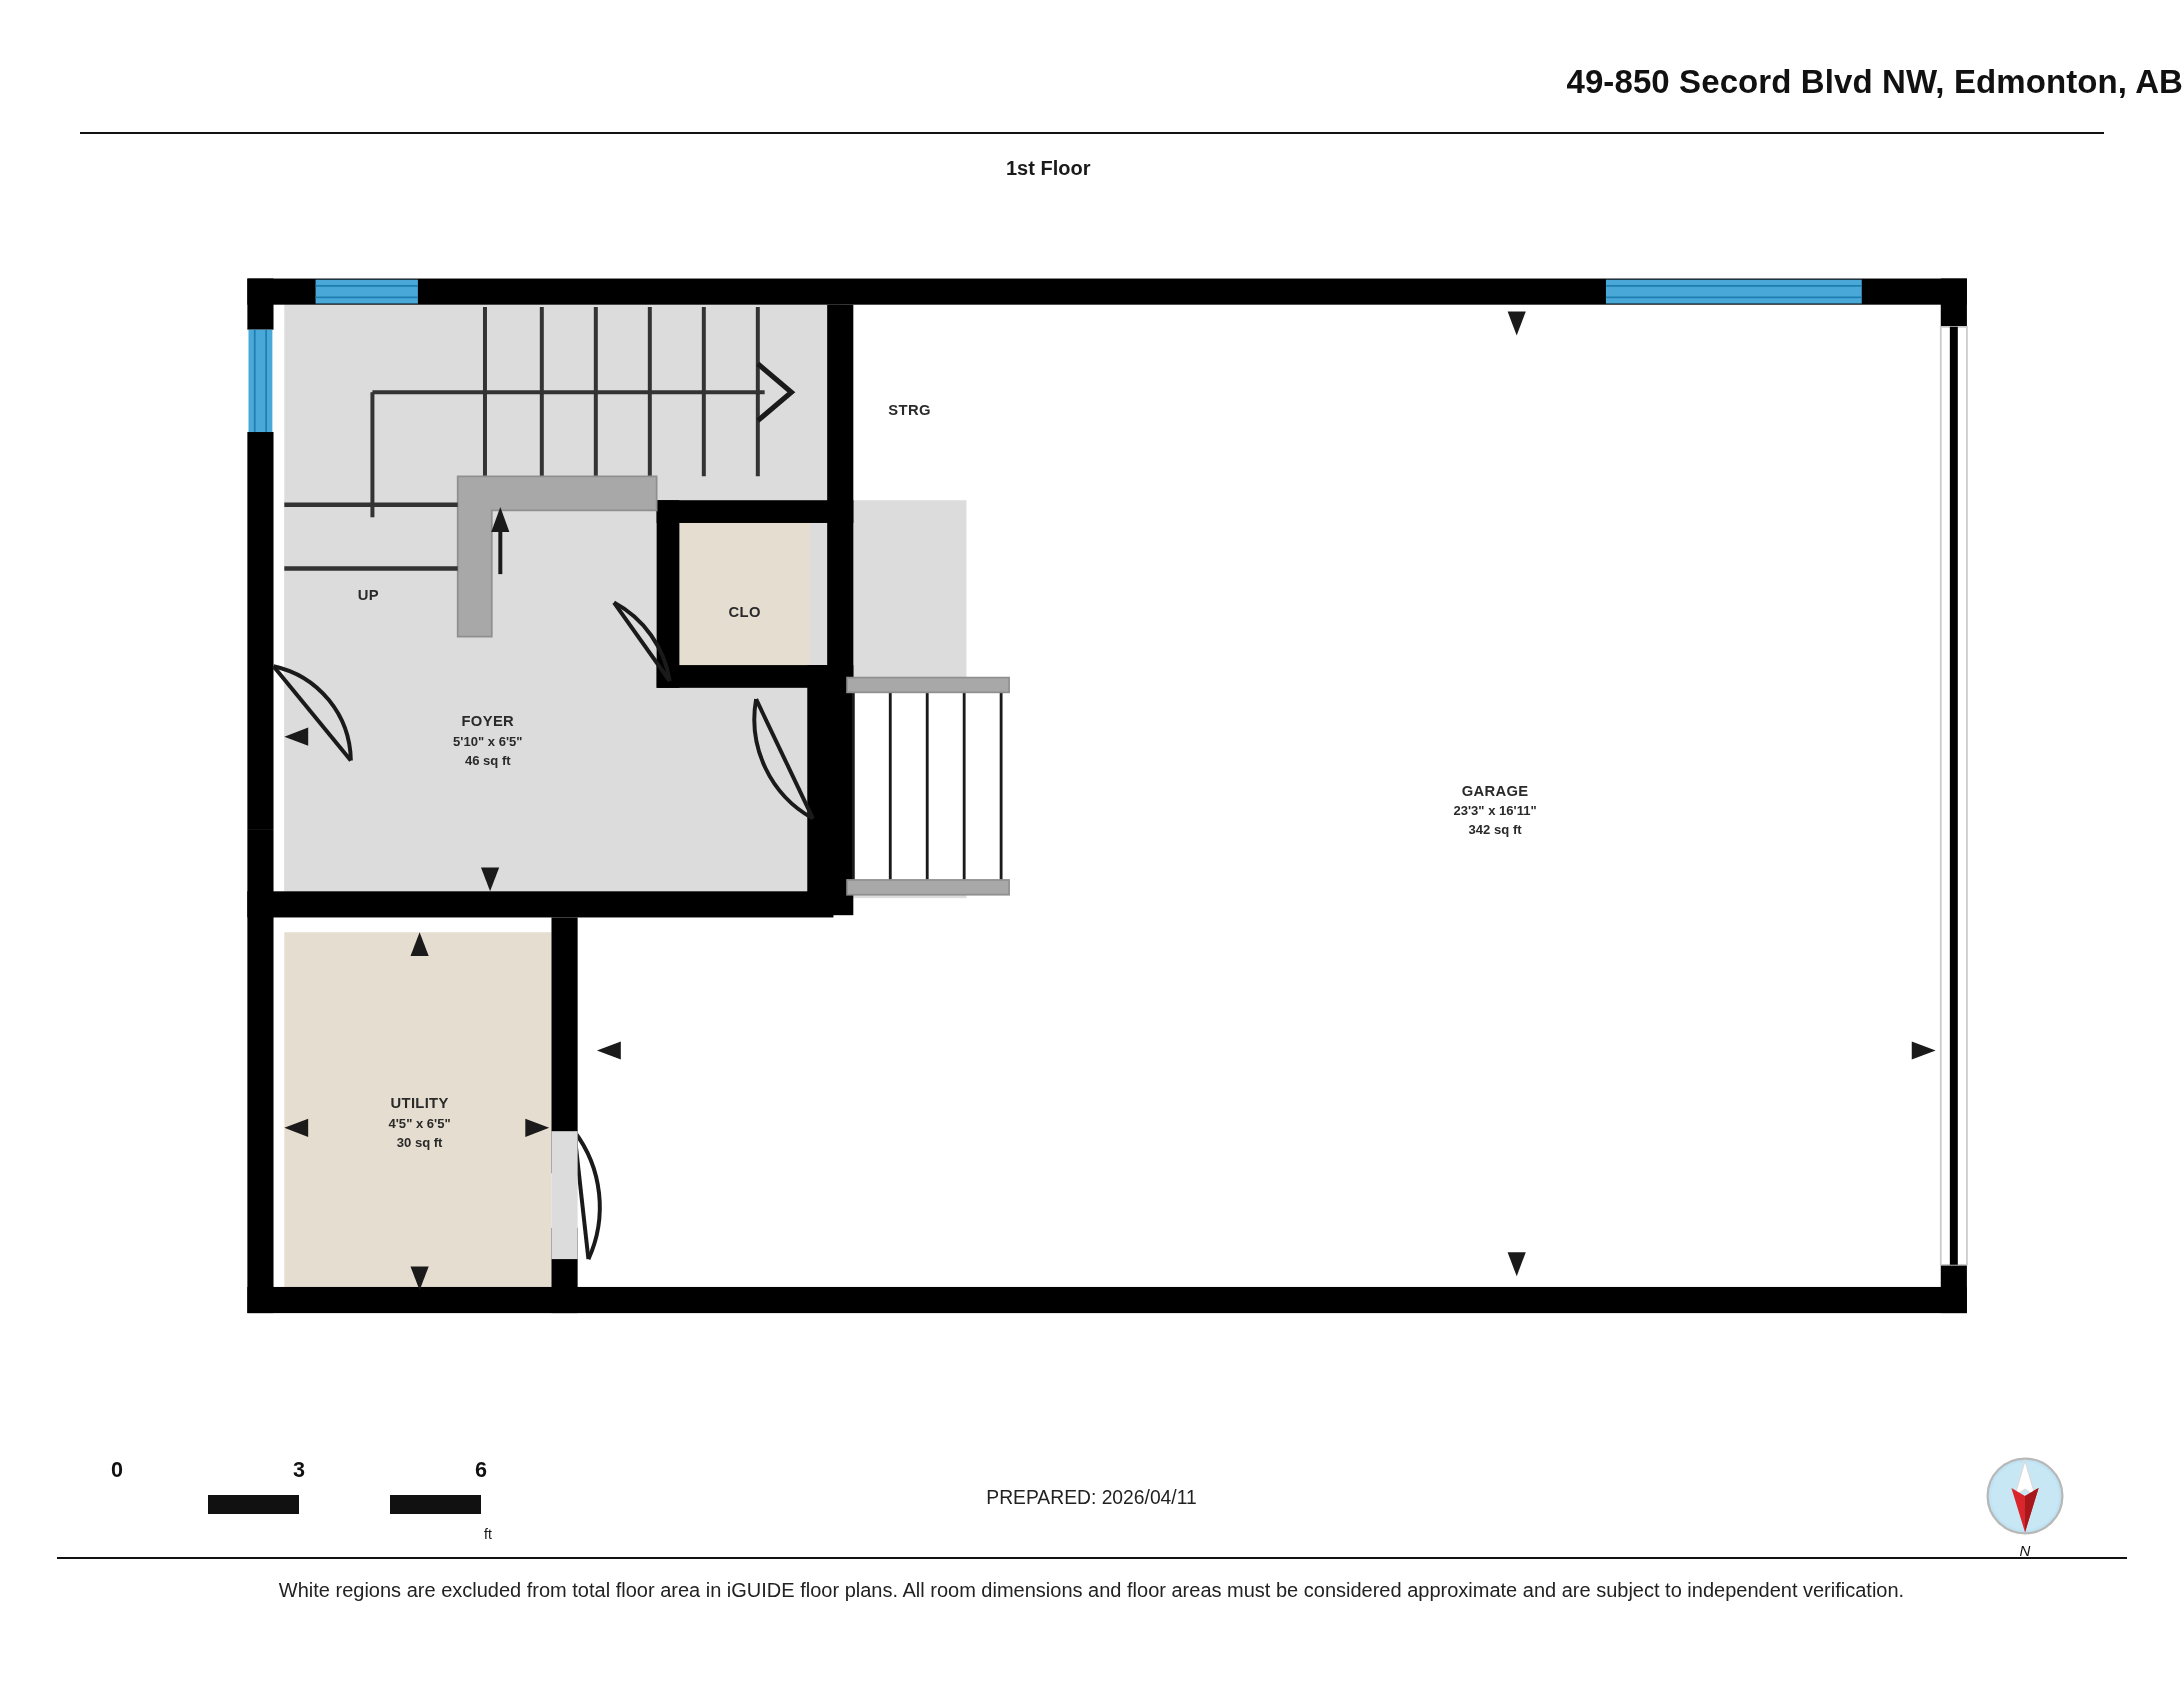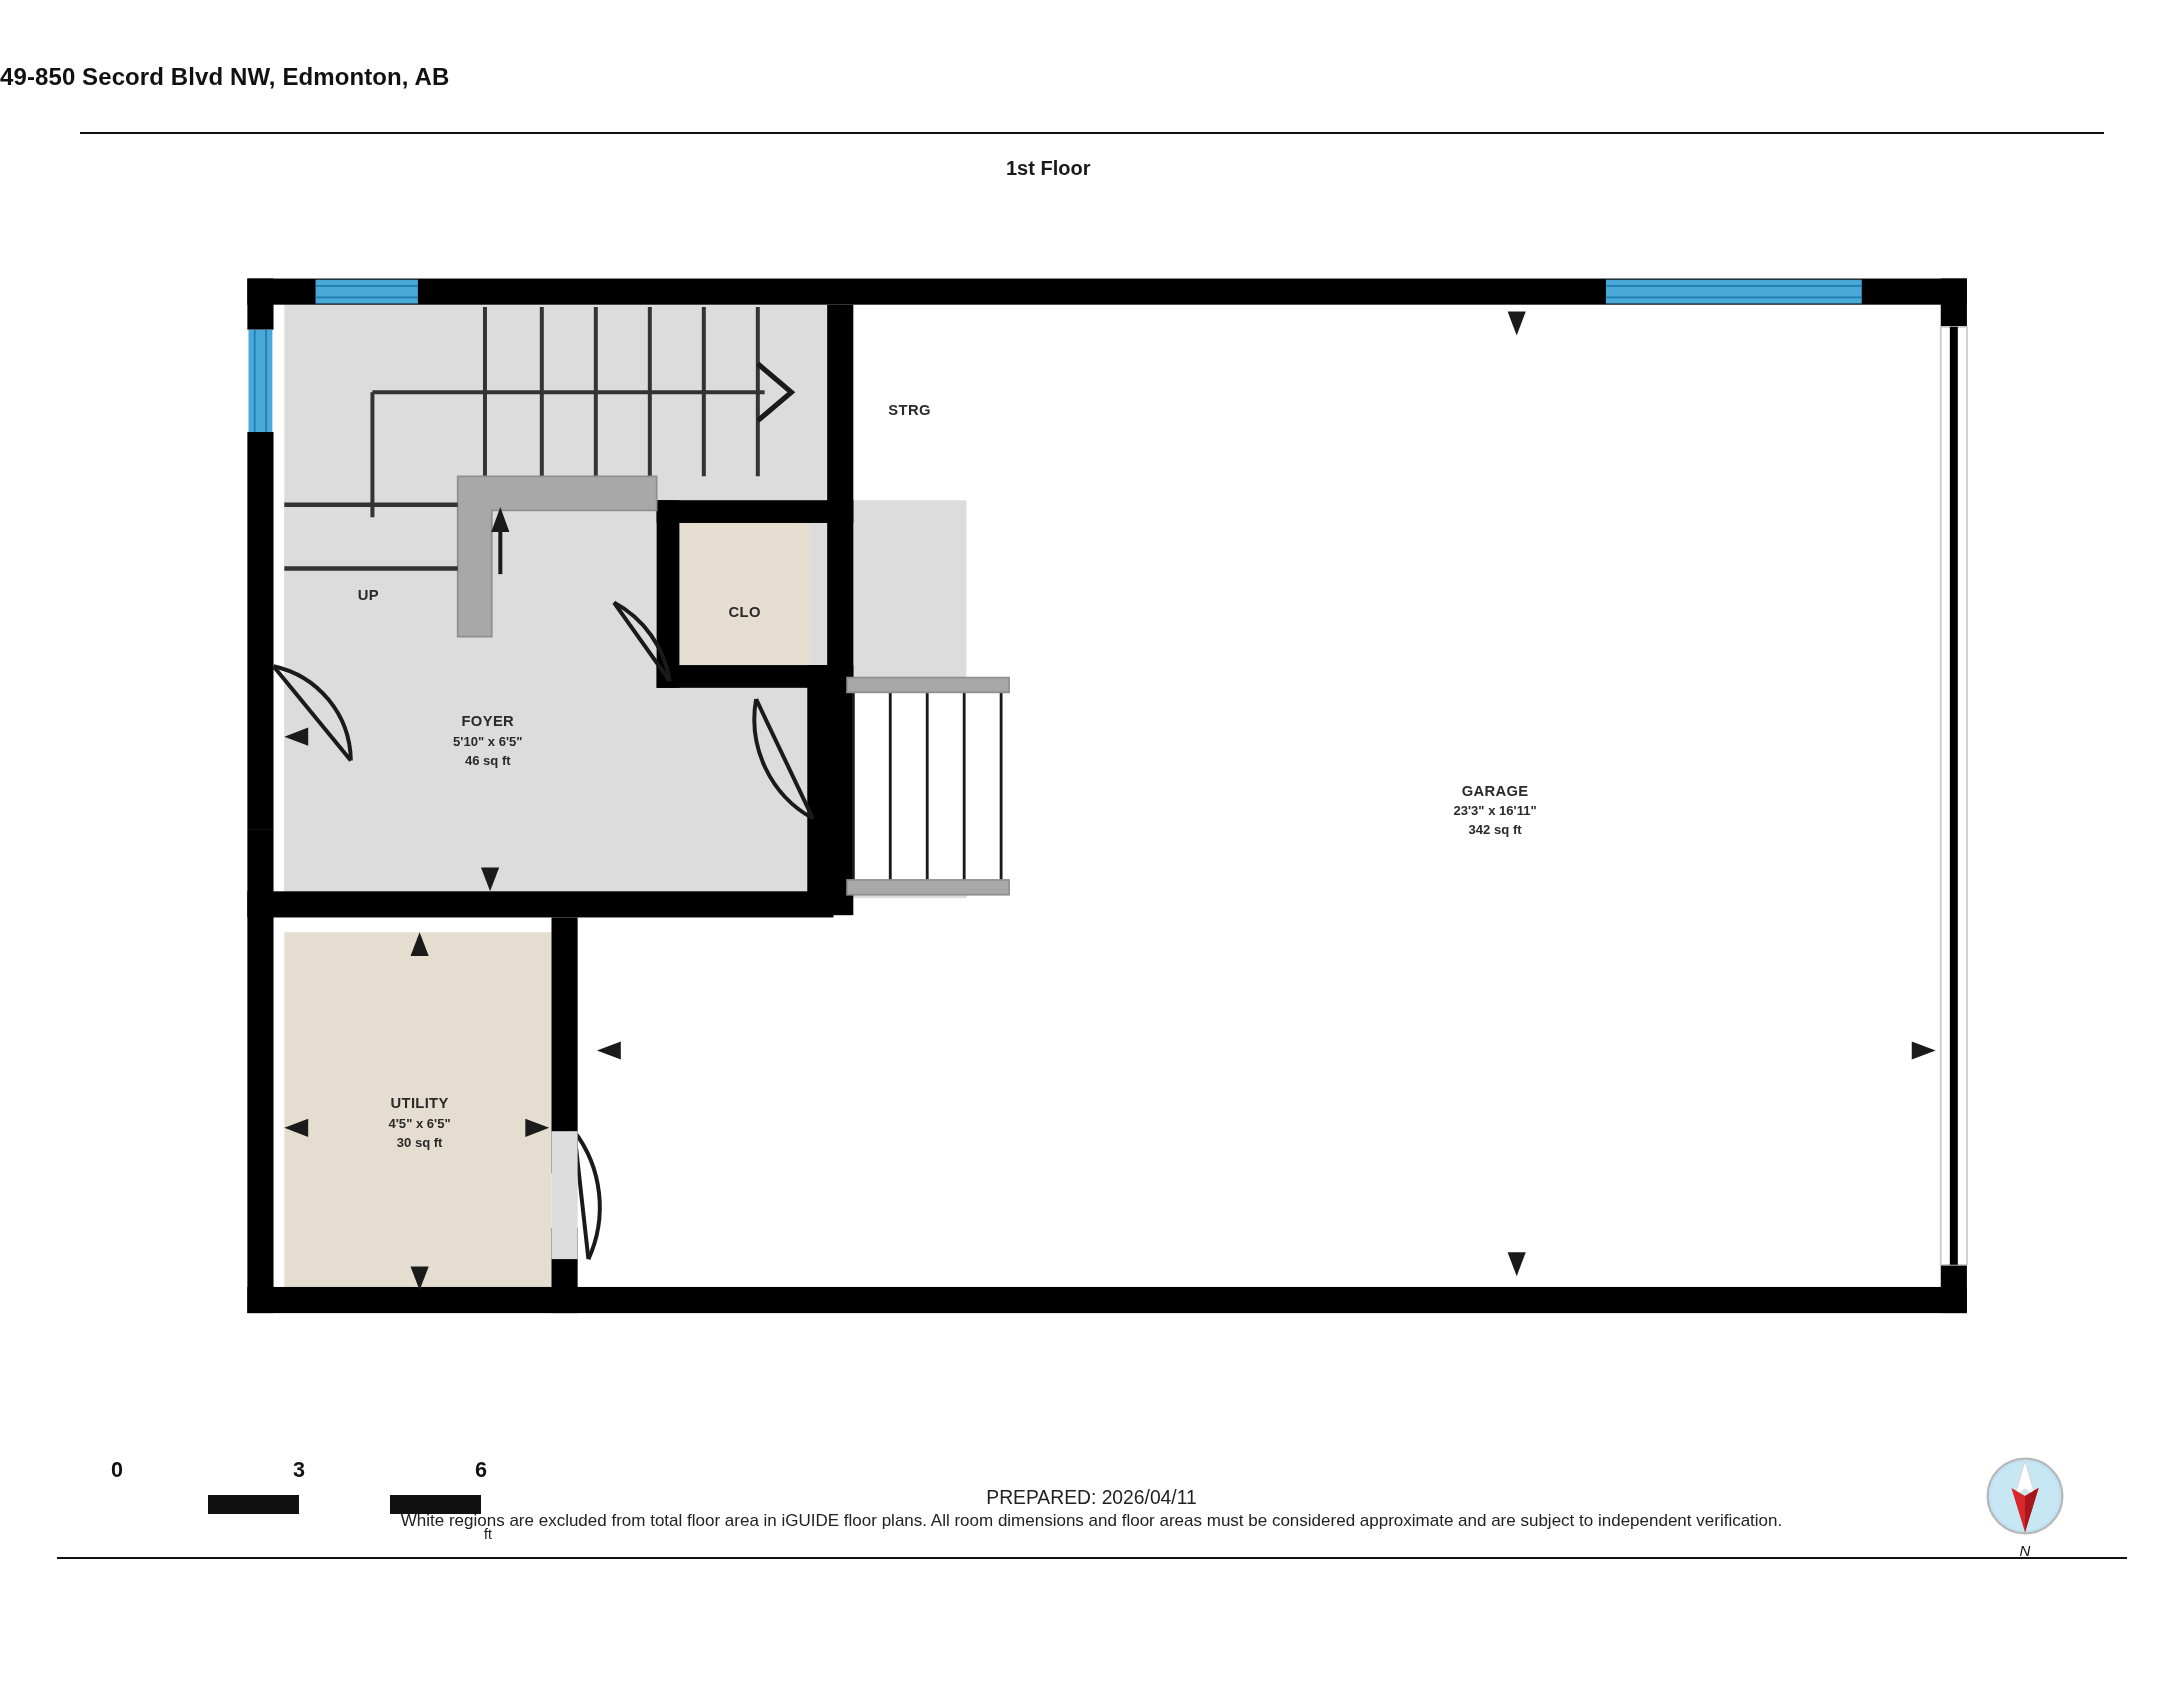--- a/index.html
+++ b/index.html
@@ -19,22 +19,22 @@
     position: absolute;
     inset: 0;
   }
 
   
   #header-title {
     position: absolute;
     left: 0;
     top: 63px;
     width: 2183px;
-    text-align: left;
-    font-size: 24px;
+    text-align: right;
+    font-size: 33px;
     font-weight: bold;
     letter-spacing: 0.1px;
     color: #111;
   }
   #title-rule {
     position: absolute;
     left: 80px;
     top: 132px;
     width: 2024px;
     height: 2.3px;
@@ -123,22 +123,22 @@
   }
   #compass-n {
     position: absolute; left: 1983px; top: 1542px; width: 84px;
     text-align: center; font-size: 15px; font-style: italic; color: #111;
   }
   #footer-rule {
     position: absolute; left: 57px; top: 1557px;
     width: 2070px; height: 2.3px; background: #111;
   }
   #disclaimer {
-    position: absolute; left: 0; top: 1511px; width: 2183px;
-    text-align: center; font-size: 17px; color: #222;
+    position: absolute; left: 0; top: 1579px; width: 2183px;
+    text-align: center; font-size: 20px; color: #222;
   }
 </style>
 </head>
 <body>
 
 <div class="page">
 
   <div id="header-title">49-850 Secord Blvd NW, Edmonton, AB</div>
   <div id="title-rule"></div>
 

